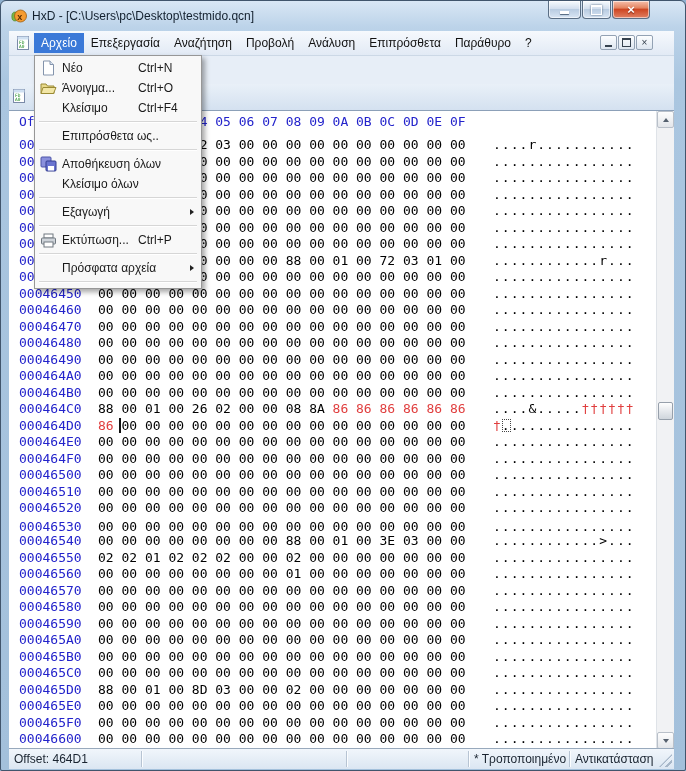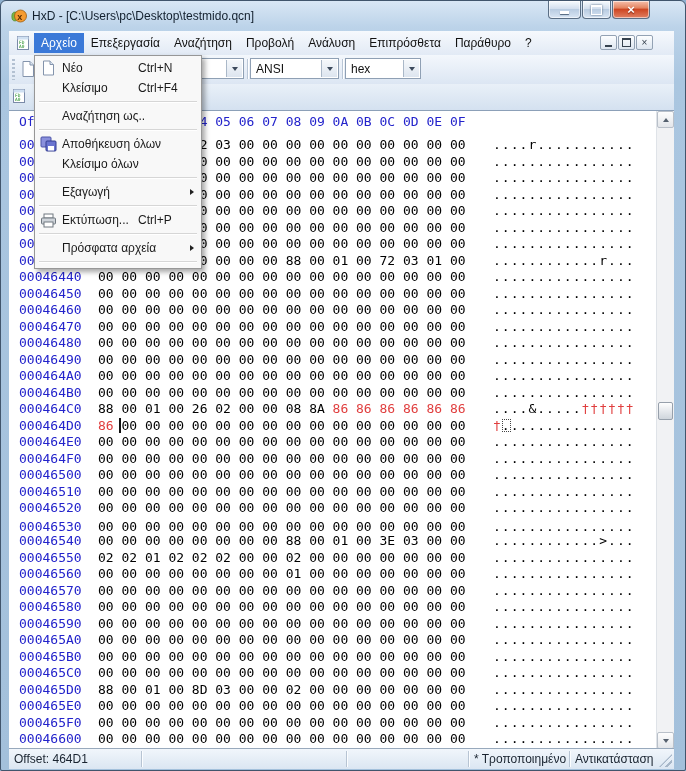--- a/index.html
+++ b/index.html
@@ -165,48 +165,20 @@
           </div>
         <div class="mdi-btn">
             <div class="glyph-mdi-restore"></div>
           </div>
         <div class="mdi-btn">
             <span>×</span>
           </div>
       </div>
     </div>
 
-    <div class="toolbar">
-      <div class="tb-grip"></div>
-      <span class="tb-icon">
-        <svg width="18" height="18" viewBox="0 0 18 18">
-          <path d="M4 1.5 L11 1.5 L14.5 5 L14.5 16.5 L4 16.5 Z" fill="#fff" stroke="#8494ac" stroke-width="1"></path>
-          <path d="M11 1.5 L11 5 L14.5 5" fill="#dce6f2" stroke="#8494ac" stroke-width="1"></path>
-        </svg>
-      </span>
-      <div class="combo" style="left:144px;width:91px;">
-        <div class="dd">
-            <div class="tri-down"></div>
-          </div>
-      </div>
-      <div class="tb-sep" style="left:238px;"></div>
-      <div class="combo" style="left:241px;width:89px;">
-        <span class="val">ANSI</span>
-        <div class="dd">
-            <div class="tri-down"></div>
-          </div>
-      </div>
-      <div class="tb-sep" style="left:333px;"></div>
-      <div class="combo" style="left:336px;width:76px;">
-        <span class="val">hex</span>
-        <div class="dd">
-            <div class="tri-down"></div>
-          </div>
-      </div>
-    </div>
 
     <div class="tabbar">
       <span class="tab-icon">
         <svg width="16" height="16" viewBox="0 0 16 16">
           <rect x="2.5" y="1.5" width="11" height="13" fill="#fff" stroke="#7a8aa8" stroke-width="1"></rect>
           <rect x="2.5" y="1.5" width="11" height="3" fill="#cfe0f2"></rect>
           <text x="4" y="8.5" font-size="4.5" font-family="DejaVu Sans Mono,monospace" fill="#1c8a1c">FD</text>
           <text x="4" y="13" font-size="4.5" font-family="DejaVu Sans Mono,monospace" fill="#1c8a1c">A0</text>
         </svg>
       </span>
@@ -1559,28 +1531,38 @@
         <span class="ic">
           <svg width="15" height="16" viewBox="0 0 15 16">
             <path d="M2.5 1 L9 1 L12.5 4.5 L12.5 15 L2.5 15 Z" fill="#fff" stroke="#8494ac"></path>
             <path d="M9 1 L9 4.5 L12.5 4.5" fill="#dce6f2" stroke="#8494ac"></path>
           </svg>
         </span>
         <span class="lbl">Νέο</span>
         <span class="sc">Ctrl+N</span>
       </div>
       <div class="fm-item">
+        <span class="ic">
+          <svg width="17" height="14" viewBox="0 0 17 14">
+            <path d="M1 3 L6 3 L7.5 5 L14 5 L14 12.5 L1 12.5 Z" fill="#e8d98a" stroke="#9a8a34"></path>
+            <path d="M3 6.5 L16 6.5 L13.5 12.5 L1 12.5 Z" fill="#f2e6a6" stroke="#9a8a34"></path>
+          </svg>
+        </span>
+        <span class="lbl">Άνοιγμα...</span>
+        <span class="sc">Ctrl+O</span>
+      </div>
+      <div class="fm-item">
         <span class="ic"></span>
         <span class="lbl">Κλείσιμο</span>
         <span class="sc">Ctrl+F4</span>
       </div>
       <div class="fm-sep"></div>
       <div class="fm-item">
         <span class="ic"></span>
-        <span class="lbl">Αναζήτηση ως..</span>
+        <span class="lbl">Επιπρόσθετα ως..</span>
       </div>
       <div class="fm-sep"></div>
       <div class="fm-item">
         <span class="ic">
           <svg width="17" height="16" viewBox="0 0 17 16">
             <rect x="1" y="1" width="10" height="10" rx="1" fill="#8a90dc" stroke="#4c54a8"></rect>
             <rect x="6" y="5" width="10" height="10" rx="1" fill="#6a74d0" stroke="#333c90"></rect>
             <rect x="8" y="10" width="6" height="4.5" fill="#fff"></rect>
           </svg>
         </span>

